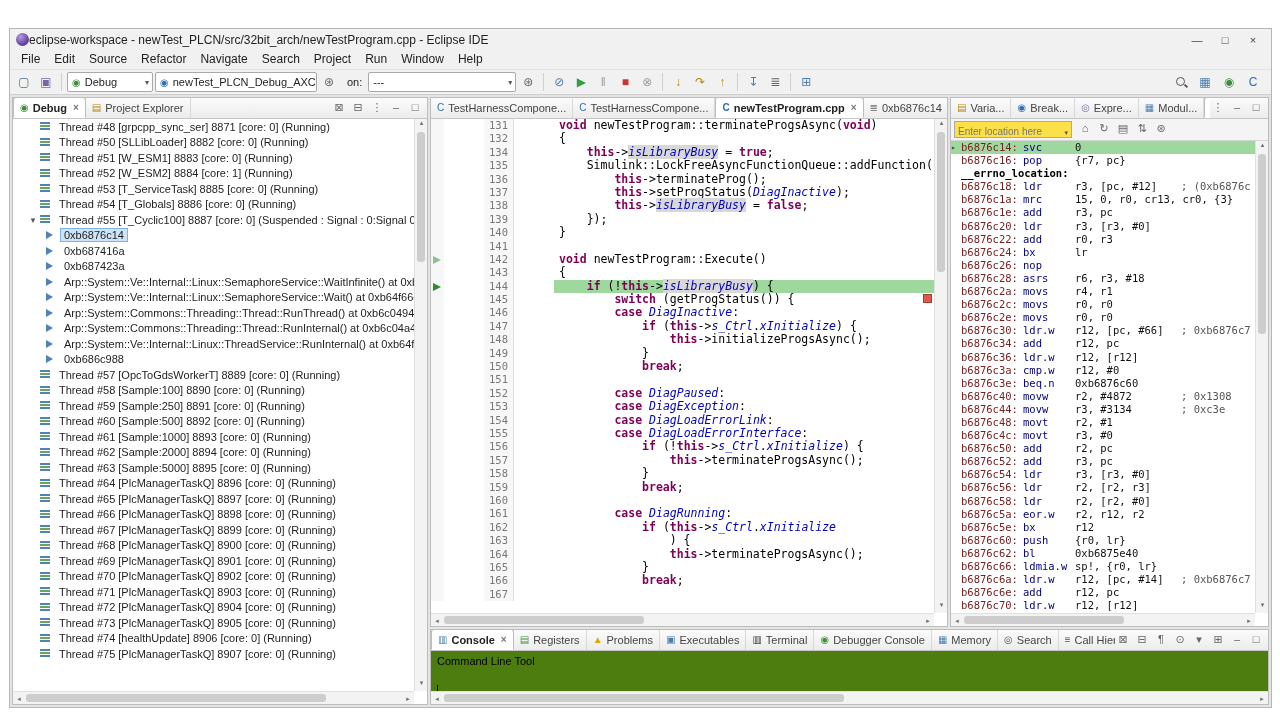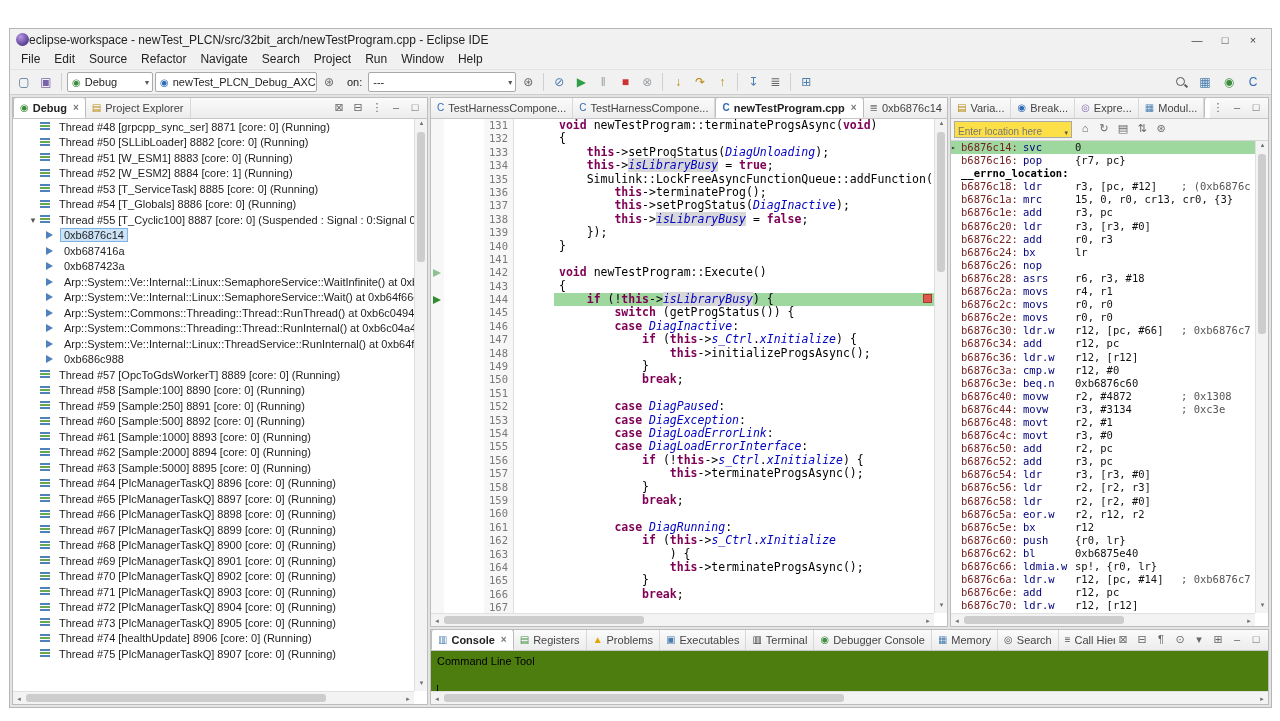--- a/index.html
+++ b/index.html
@@ -442,25 +442,20 @@
               <span class="code-num">131</span>
               <span class="code-text"><span class="kw">void</span> newTestProgram::terminateProgsAsync(<span class="kw">void</span>)</span>
             </div>
             <div class="code-row">
               <span class="code-marker"></span>
               <span class="code-num">132</span>
               <span class="code-text">{</span>
             </div>
             <div class="code-row">
               <span class="code-marker"></span>
-              <span class="code-num">133</span>
-              <span class="code-text">    <span class="kw">this</span>-&gt;setProgStatus(<span class="enum">DiagUnloading</span>);</span>
-            </div>
-            <div class="code-row">
-              <span class="code-marker"></span>
               <span class="code-num">134</span>
               <span class="code-text">    <span class="kw">this</span>-&gt;<span class="field occ">isLibraryBusy</span> = <span class="kw">true</span>;</span>
             </div>
             <div class="code-row">
               <span class="code-marker"></span>
               <span class="code-num">135</span>
               <span class="code-text">    Simulink::LockFreeAsyncFunctionQueue::addFunction([<span class="kw">this</span>]{</span>
             </div>
             <div class="code-row">
               <span class="code-marker"></span>

